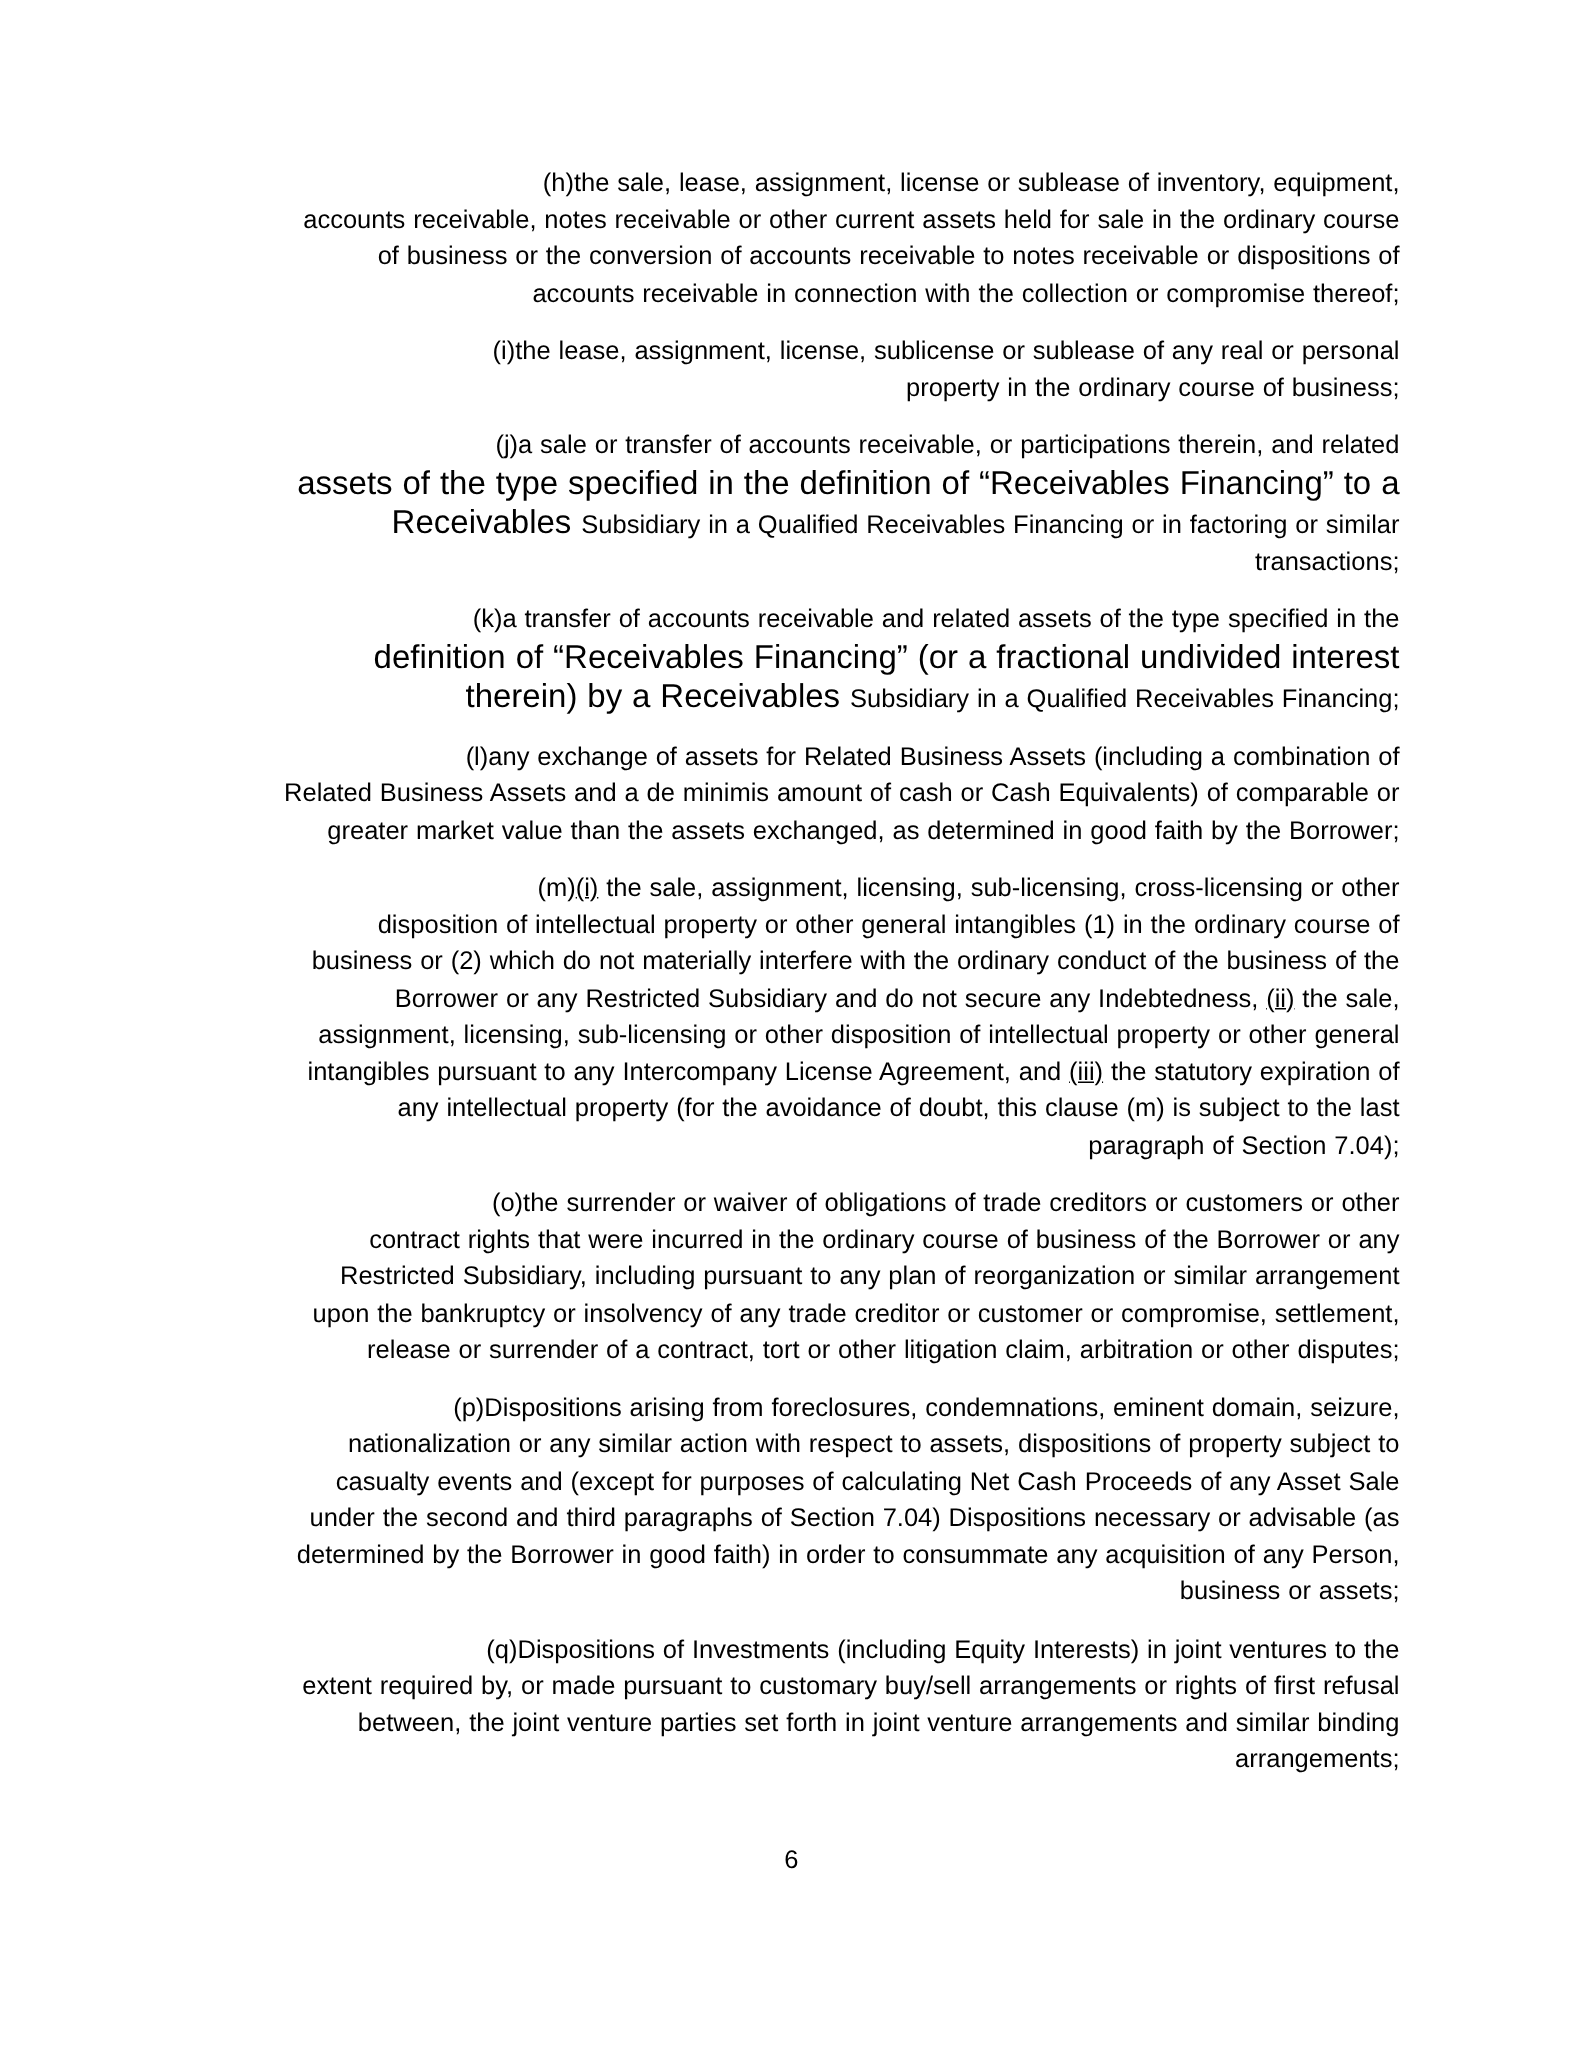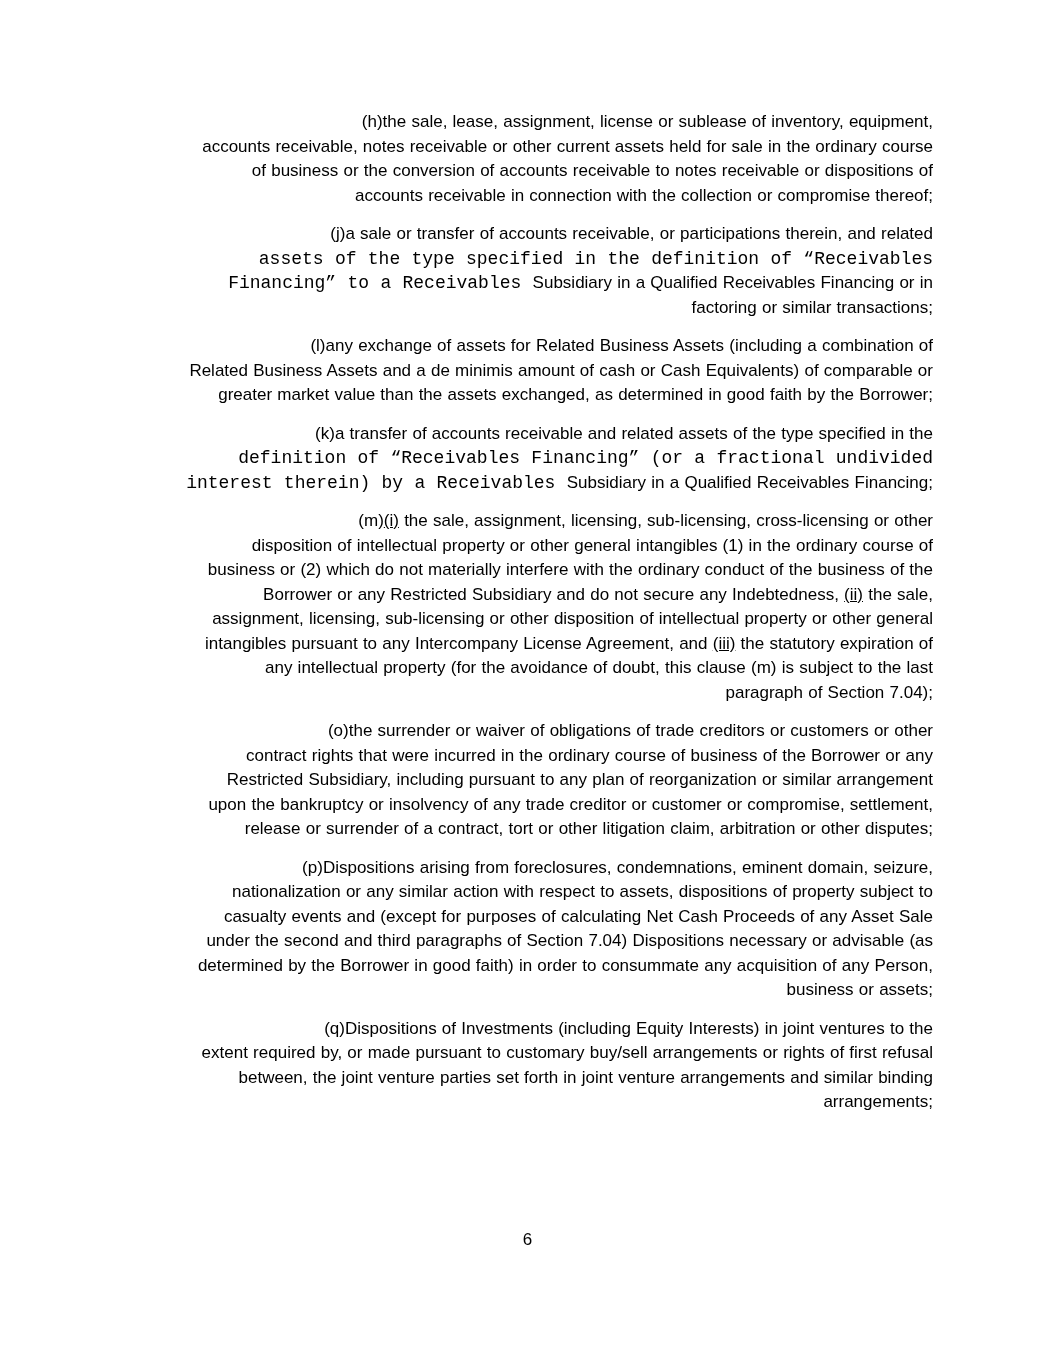--- a/index.html
+++ b/index.html
@@ -36,22 +36,22 @@
   }
   .para-label {
     display: inline-block;
     width: 62px;
     text-indent: 0;
   }
   .seg-sans {
     font-family: "Liberation Sans", sans-serif;
   }
   .seg-serif {
-    font-family: Liberation Mono, monospace;
-    font-size: 18px;
+    font-family: Liberation Sans, sans-serif;
+    font-size: 22px;
   }
   .seg-underline {
     font-family: "Liberation Sans", sans-serif;
     text-decoration: underline;
   }
   .page-number {
     position: absolute;
     left: 0;
     right: 0;
     top: 1230px;
@@ -59,22 +59,23 @@
     font-size: 17px;
     font-family: "Liberation Sans", sans-serif;
   }
 </style>
 </head>
 <body>
 
 <div class="page">
   <div class="content">
       <p class="para"><span class="para-label">(h)</span><span class="seg seg-sans">the sale, lease, assignment, license or sublease of inventory, equipment, accounts receivable, notes receivable or other current assets held for sale in the ordinary course of business or the conversion of accounts receivable to notes receivable or dispositions of accounts receivable in connection with the collection or compromise thereof;</span></p>
+      <p class="para"><span class="para-label">(i)</span><span class="seg seg-sans">the lease, assignment, license, sublicense or sublease of any real or personal property in the ordinary course of business;</span></p>
       <p class="para"><span class="para-label">(j)</span><span class="seg seg-sans">a sale or transfer of accounts receivable, or participations therein, and related </span><span class="seg seg-serif">assets of the type specified in the definition of “Receivables Financing” to a Receivables </span><span class="seg seg-sans">Subsidiary in a Qualified Receivables Financing or in factoring or similar transactions;</span></p>
+      <p class="para"><span class="para-label">(k)</span><span class="seg seg-sans">a transfer of accounts receivable and related assets of the type specified in the </span><span class="seg seg-serif">definition of “Receivables Financing” (or a fractional undivided interest therein) by a Receivables </span><span class="seg seg-sans">Subsidiary in a Qualified Receivables Financing;</span></p>
       <p class="para"><span class="para-label">(l)</span><span class="seg seg-sans">any exchange of assets for Related Business Assets (including a combination of Related Business Assets and a de minimis amount of cash or Cash Equivalents) of comparable or greater market value than the assets exchanged, as determined in good faith by the Borrower;</span></p>
-      <p class="para"><span class="para-label">(k)</span><span class="seg seg-sans">a transfer of accounts receivable and related assets of the type specified in the </span><span class="seg seg-serif">definition of “Receivables Financing” (or a fractional undivided interest therein) by a Receivables </span><span class="seg seg-sans">Subsidiary in a Qualified Receivables Financing;</span></p>
       <p class="para"><span class="para-label">(m)</span><span class="seg seg-underline">(i)</span><span class="seg seg-sans"> the sale, assignment, licensing, sub-licensing, cross-licensing or other disposition of intellectual property or other general intangibles (1) in the ordinary course of business or (2) which do not materially interfere with the ordinary conduct of the business of the Borrower or any Restricted Subsidiary and do not secure any Indebtedness, </span><span class="seg seg-underline">(ii)</span><span class="seg seg-sans"> the sale, assignment, licensing, sub-licensing or other disposition of intellectual property or other general intangibles pursuant to any Intercompany License Agreement, and </span><span class="seg seg-underline">(iii)</span><span class="seg seg-sans"> the statutory expiration of any intellectual property (for the avoidance of doubt, this clause (m) is subject to the last paragraph of Section 7.04);</span></p>
       <p class="para"><span class="para-label">(o)</span><span class="seg seg-sans">the surrender or waiver of obligations of trade creditors or customers or other contract rights that were incurred in the ordinary course of business of the Borrower or any Restricted Subsidiary, including pursuant to any plan of reorganization or similar arrangement upon the bankruptcy or insolvency of any trade creditor or customer or compromise, settlement, release or surrender of a contract, tort or other litigation claim, arbitration or other disputes;</span></p>
       <p class="para"><span class="para-label">(p)</span><span class="seg seg-sans">Dispositions arising from foreclosures, condemnations, eminent domain, seizure, nationalization or any similar action with respect to assets, dispositions of property subject to casualty events and (except for purposes of calculating Net Cash Proceeds of any Asset Sale under the second and third paragraphs of Section 7.04) Dispositions necessary or advisable (as determined by the Borrower in good faith) in order to consummate any acquisition of any Person, business or assets;</span></p>
       <p class="para"><span class="para-label">(q)</span><span class="seg seg-sans">Dispositions of Investments (including Equity Interests) in joint ventures to the extent required by, or made pursuant to customary buy/sell arrangements or rights of first refusal between, the joint venture parties set forth in joint venture arrangements and similar binding arrangements;</span></p>
     </div>
   <div class="page-number">6</div>
 </div>
 
 </body></html>

